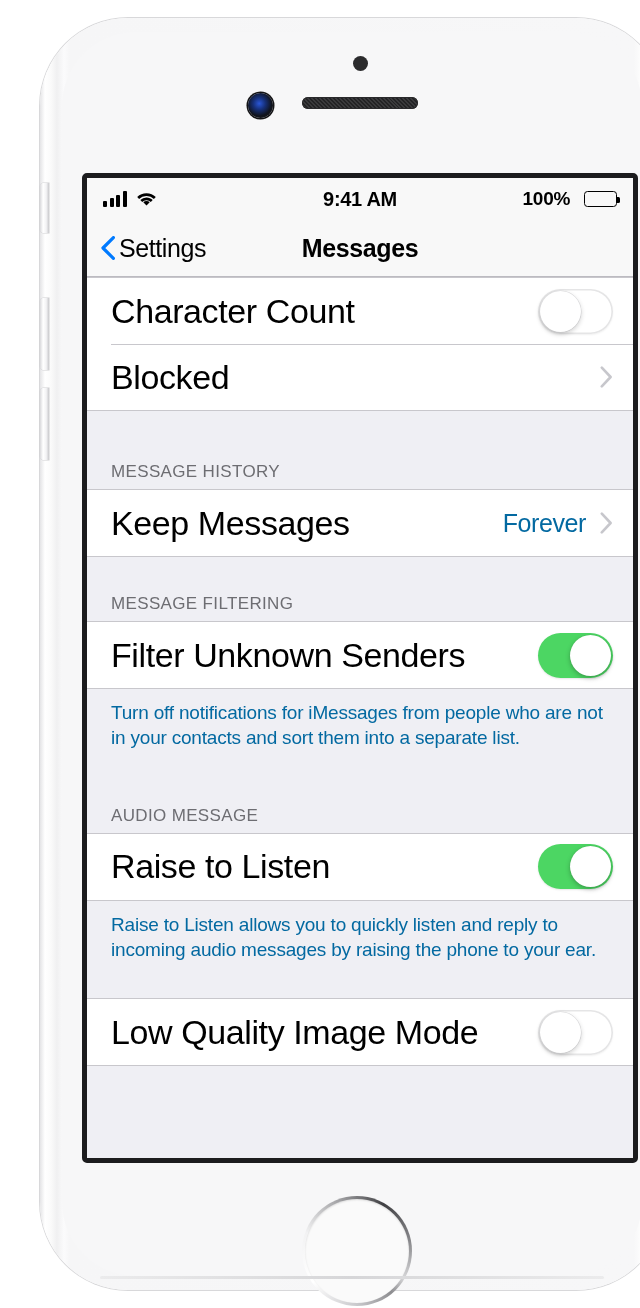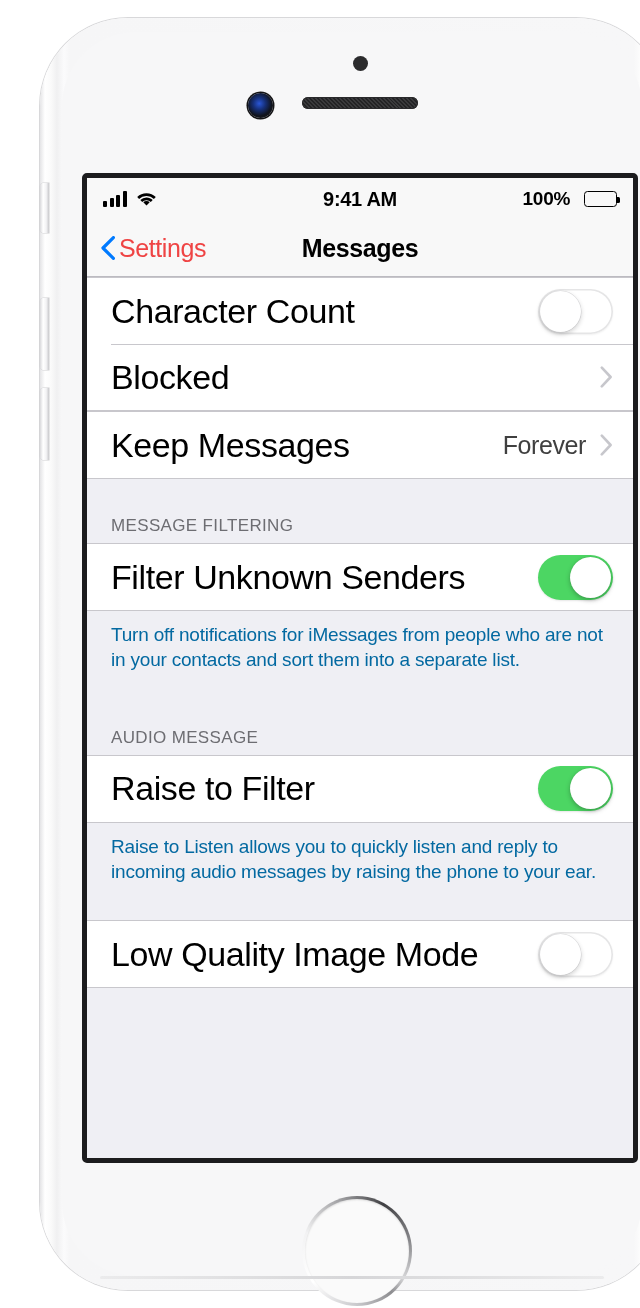--- a/index.html
+++ b/index.html
@@ -129,21 +129,21 @@
   .nav-bar {
     height:57px; background:#f8f8f8;
     border-bottom:.5px solid #bcbbc1;
     display:flex; align-items:center; position:relative;
   }
   .nav-back {
     display:flex; align-items:center; gap:4px;
     padding-left:14px; cursor:pointer;
   }
   .chevron-left { width:14px; height:24px; flex:none; }
-  .nav-back-label { font-size:25px; color:#ef4444; letter-spacing:-.4px; }
+  .nav-back-label { font-size:25px; color:#000000; letter-spacing:-.4px; }
   .nav-title {
     position:absolute; left:0; right:0; top:0; height:57px;
     display:flex; align-items:center; justify-content:center;
     font-size:25px; font-weight:bold; color:#000; letter-spacing:-.4px;
     pointer-events:none;
   }
 
   
   .table-view { background:#efeff4; }
   .group { background:#ffffff; }
@@ -151,21 +151,21 @@
     display:flex; align-items:center;
     height:66px; padding-left:24px; padding-right:20px;
     background:#ffffff; position:relative;
   }
   .row + .row::before {
     content:""; position:absolute; left:24px; right:0; top:0;
     height:.5px; background:#c8c7cc;
   }
   .group { border-top:.5px solid #c8c7cc; border-bottom:.5px solid #c8c7cc; }
   .row-label { font-size:34px; color:#000; letter-spacing:-.4px; flex:1; }
-  .row-value { font-size:25px; color:#404040; letter-spacing:-.4px; margin-right:14px; }
+  .row-value { font-size:25px; color:#0369a1; letter-spacing:-.4px; margin-right:14px; }
   .chevron-right { width:13px; height:22px; flex:none; }
 
   
   .section-header {
     font-size:17px; color:#6d6d72; letter-spacing:.35px;
     padding:0 24px 7px 24px;
     display:flex; align-items:flex-end;
   }
   .sh-tall { height:78px; }
   .sh-mid  { height:64px; }
@@ -250,20 +250,21 @@
                 <span class="knob"></span>
               </span>
             </div>
             <div class="row">
               <span class="row-label">Blocked</span>
               <span class="chevron-right"><svg viewBox="0 0 13 22" width="13" height="22">
                   <path d="M1.8 1.6 10.6 11l-8.8 9.4" fill="none" stroke="#c7c7cc" stroke-width="2.6" stroke-linecap="round" stroke-linejoin="round"></path>
                 </svg></span>
             </div>
           </div>
+          <div class="section-header sh-tall">MESSAGE HISTORY</div>
           <div class="group">
             <div class="row">
               <span class="row-label">Keep Messages</span>
               <span class="row-value">Forever</span>
               <span class="chevron-right"><svg viewBox="0 0 13 22" width="13" height="22">
                   <path d="M1.8 1.6 10.6 11l-8.8 9.4" fill="none" stroke="#c7c7cc" stroke-width="2.6" stroke-linecap="round" stroke-linejoin="round"></path>
                 </svg></span>
             </div>
           </div>
           <div class="section-header sh-mid">MESSAGE FILTERING</div>
@@ -272,21 +273,21 @@
               <span class="row-label">Filter Unknown Senders</span>
               <span class="switch on">
                 <span class="knob"></span>
               </span>
             </div>
           </div>
           <div class="section-footer">Turn off notifications for iMessages from people who are not in your contacts and sort them into a separate list.</div>
           <div class="section-header sh-mid">AUDIO MESSAGE</div>
           <div class="group">
             <div class="row">
-              <span class="row-label">Raise to Filter</span>
+              <span class="row-label">Raise to Listen</span>
               <span class="switch on">
                 <span class="knob"></span>
               </span>
             </div>
           </div>
           <div class="section-footer">Raise to Listen allows you to quickly listen and reply to incoming audio messages by raising the phone to your ear.</div>
           <div class="spacer-18"></div>
           <div class="group">
             <div class="row">
               <span class="row-label">Low Quality Image Mode</span>

